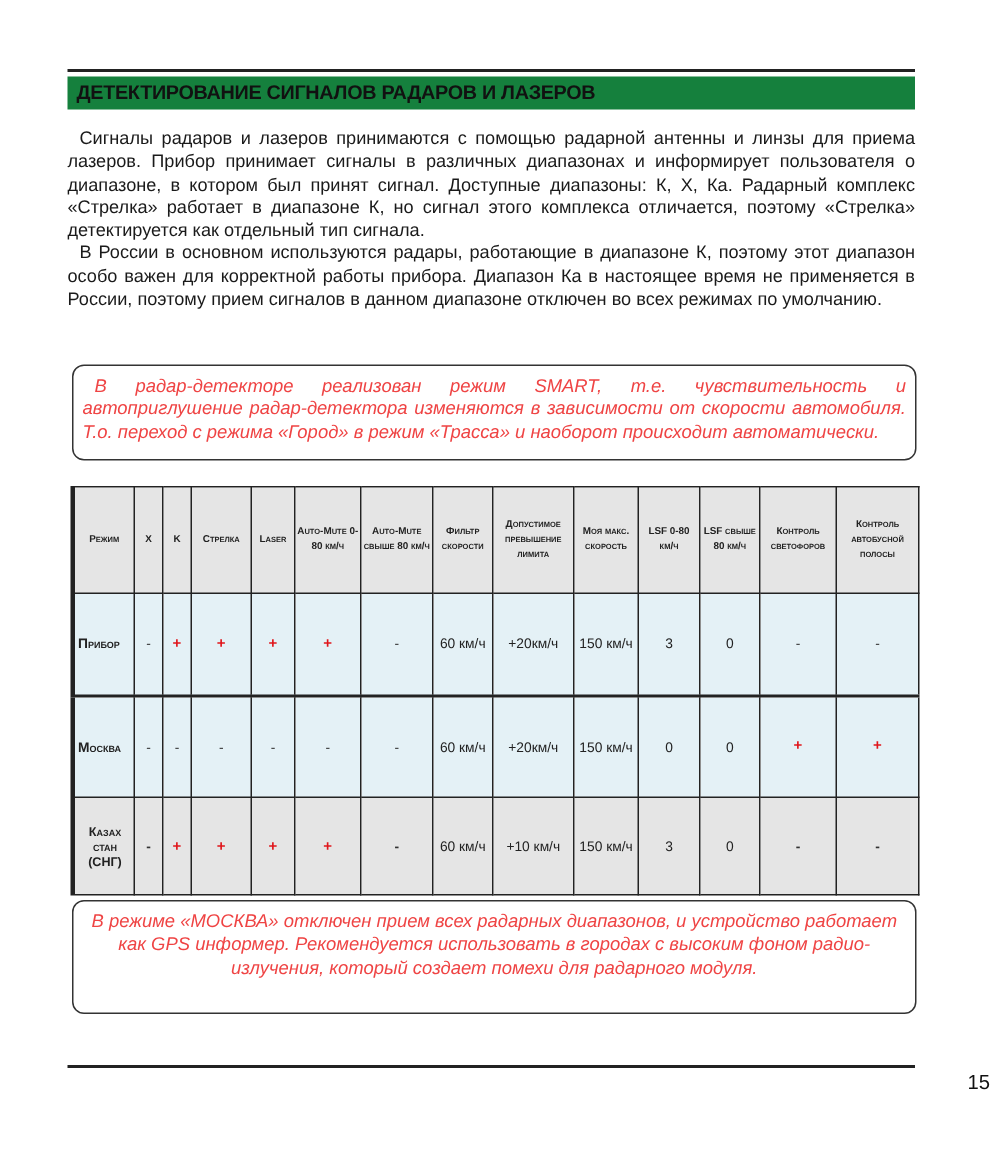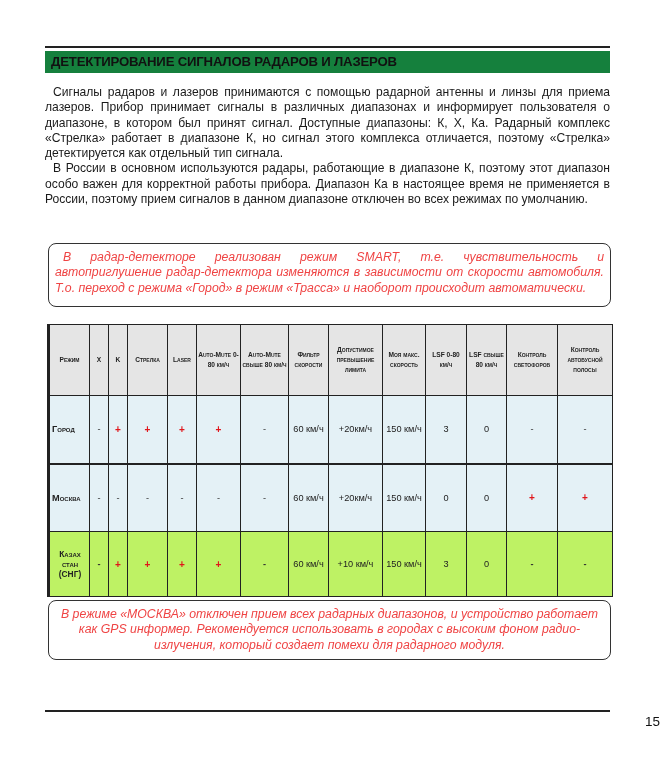--- a/index.html
+++ b/index.html
@@ -10,30 +10,30 @@
                    background: #15803d; }
   .section-title span { position: absolute; left: 6px; top: 3px; font-weight: bold; font-size: 13.2px;
                         letter-spacing: -0.2px; color: #111; }
   .body-text { position: absolute; left: 45px; top: 85px; width: 565px; font-size: 12.1px;
                line-height: 15.3px; text-align: justify; color: #1a1a1a; }
   .body-text p { margin: 0; text-indent: 8px; }
   .note { position: absolute; left: 48px; width: 563px; border: 1.3px solid #333; border-radius: 8px;
           color: #ef4444; font-style: italic; font-size: 12.3px; line-height: 15.3px; box-sizing: border-box; }
   .note1 { top: 243px; height: 64px; padding: 6px 6px 0 6px; text-align: justify; }
   .note1 p { margin: 0; text-indent: 8px; }
-  .note2 { top: 600px; height: 60px; padding: 6px 6px 0 6px; text-align: center; }
+  .note2 { top: 600px; height: 76px; padding: 6px 6px 0 6px; text-align: center; }
   .note2 p { margin: 0; }
   table.modes { position: absolute; left: 47px; top: 324px; border-collapse: collapse; table-layout: fixed; }
   table.modes th, table.modes td { border: 1px solid #222; text-align: center; vertical-align: middle;
                                    padding: 0 1px; overflow: hidden; }
   table.modes tr.head { height: 71px; background: #e5e5e5; }
   table.modes th { font-size: 6.6px; font-weight: bold; line-height: 10px; color: #222;
                    font-variant: small-caps; text-transform: none; }
   table.modes tr.row-russia, table.modes tr.row-moscow { height: 68px; background: #e4f1f6; }
-  table.modes tr.row-kz { height: 65px; background: #bef264; border-radius: 26px; }
+  table.modes tr.row-kz { height: 65px; background: #e5e5e5; border-radius: 26px; }
   table.modes tr.row-russia { border-bottom: 2px solid #222; }
   table.modes td { font-size: 9.2px; color: #222; }
   table.modes td.mode-name { font-weight: bold; font-size: 9.2px; font-variant: small-caps; text-align: left; padding-left: 2px; line-height: 10px; }
   table.modes tr.row-kz td.mode-name { text-align: center; font-size: 8.4px; }
   table.modes td .plus { color: #e0161b; font-weight: bold; font-size: 10px; }
   table.modes td .minus { color: #333; }
   table.modes tr.row-kz td .minus { font-weight: bold; }
   table.modes th:first-child, table.modes td:first-child { border-left: 3px solid #222; }
   table.modes tr:last-child td { border-bottom: 1.5px solid #222; }
   .bottom-rule { position: absolute; left: 45px; top: 710px; width: 565px; height: 2px; background: #222; }
@@ -85,21 +85,21 @@
     <th>Auto-Mute свыше 80 км/ч</th>
     <th>Фильтр скорости</th>
     <th>Допустимое превышение лимита</th>
     <th>Моя макс. скорость</th>
     <th>LSF 0-80 км/ч</th>
     <th>LSF свыше 80 км/ч</th>
     <th>Контроль светофоров</th>
     <th>Контроль автобусной полосы</th>
   </tr>
   <tr class="row-russia">
-    <td class="mode-name">Город</td>
+    <td class="mode-name">Прибор</td>
     <td><span class="minus">-</span></td>
     <td><span class="plus">+</span></td>
     <td><span class="plus">+</span></td>
     <td><span class="plus">+</span></td>
     <td><span class="plus">+</span></td>
     <td><span class="minus">-</span></td>
     <td>60 км/ч</td>
     <td>+20км/ч</td>
     <td>150 км/ч</td>
     <td>3</td>

